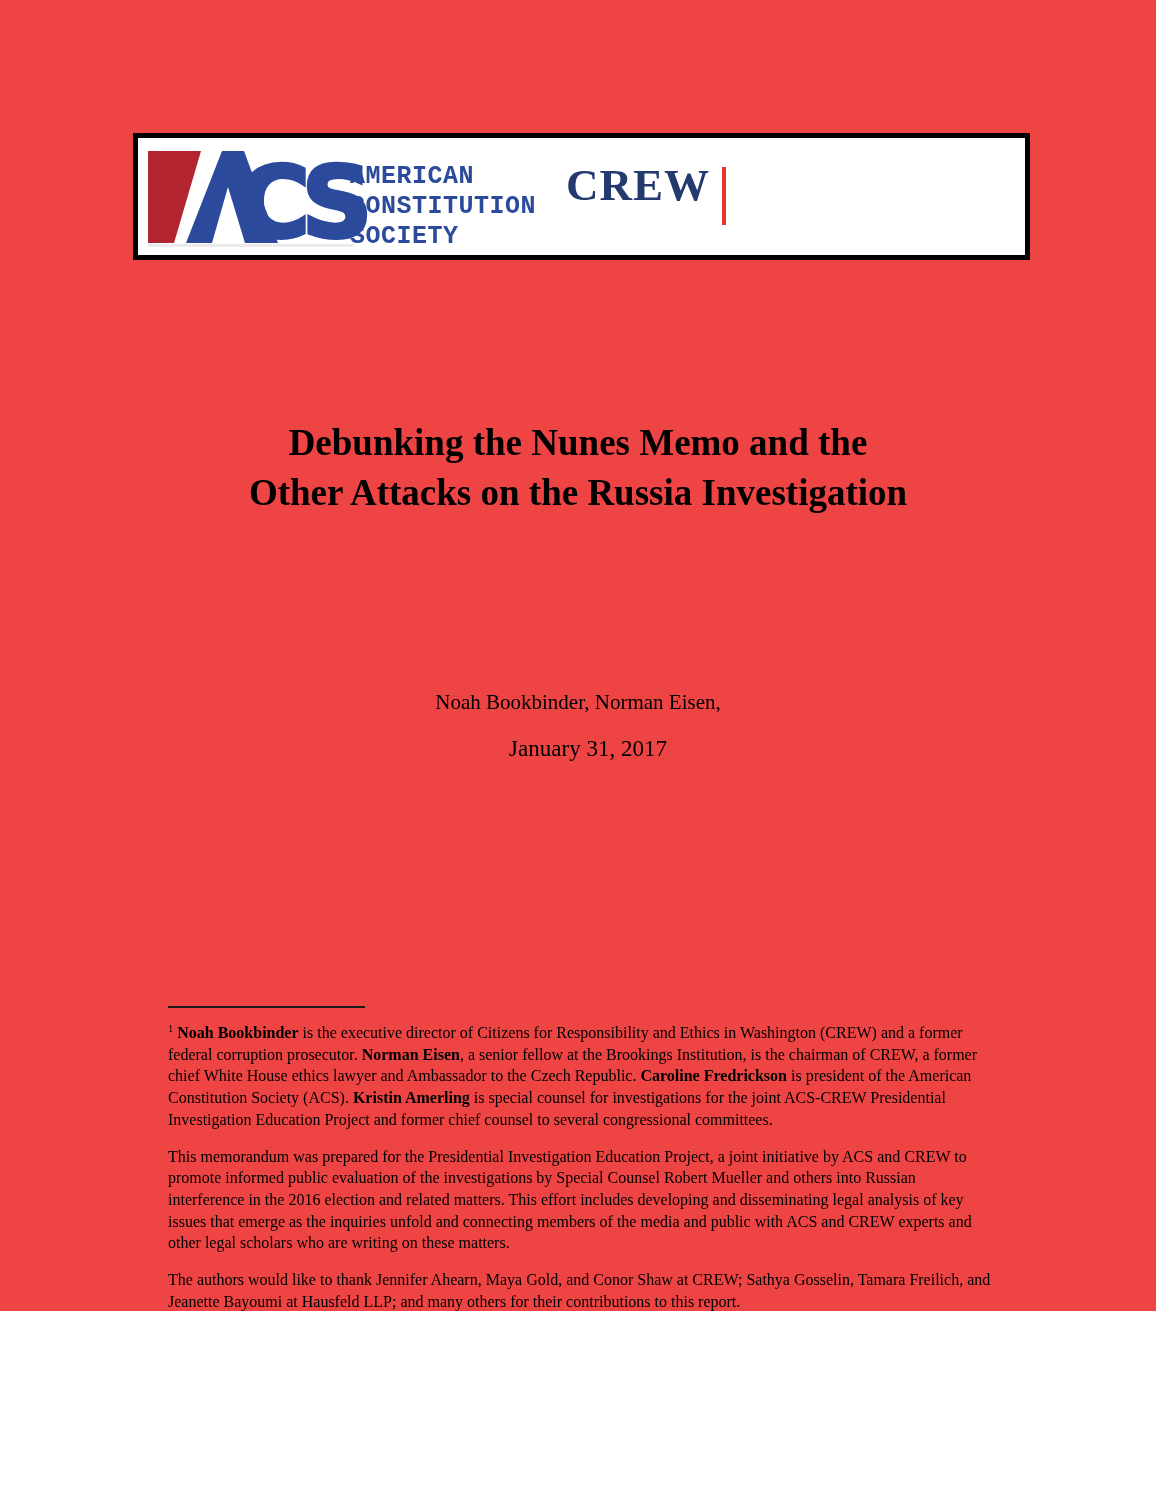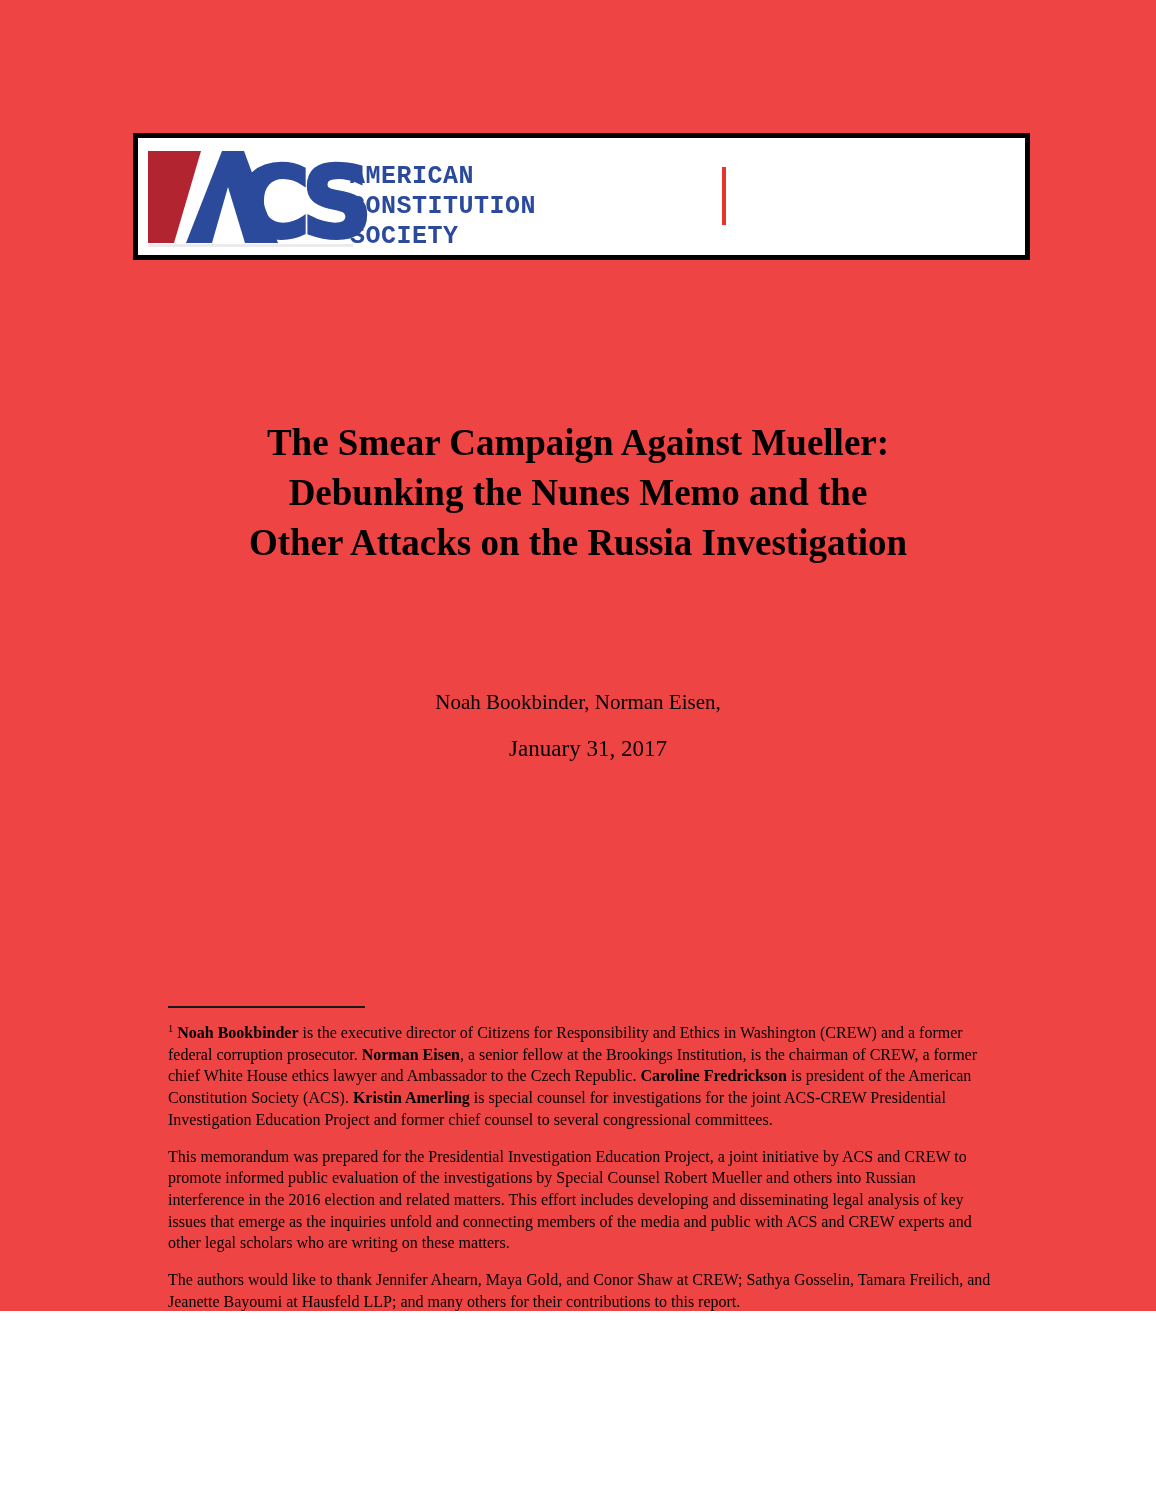--- a/index.html
+++ b/index.html
@@ -99,27 +99,27 @@
       <text x="90" y="92" font-family="DejaVu Sans, sans-serif" font-weight="bold" font-size="98" letter-spacing="-10" fill="#2b4a9b" stroke="#2b4a9b" stroke-width="4">CS</text>
       <rect x="0" y="99" width="205" height="3" fill="#c8c2cc" opacity="0.35"></rect>
     </svg>
 
     <div class="acs-name">
       <div>AMERICAN</div>
       <div>CONSTITUTION</div>
       <div>SOCIETY</div>
     </div>
 
+    <div class="crew-wordmark">CREW</div>
 
     <div class="crew-bar"></div>
 
   </div>
 
   <div class="doc-title">
-    <div>The Smear Campaign Against Mueller:</div>
     <div>Debunking the Nunes Memo and the</div>
     <div>Other Attacks on the Russia Investigation</div>
   </div>
 
   <div class="doc-authors">
     <div>Noah Bookbinder, Norman Eisen,</div>
   </div>
 
   <div class="doc-date">January 31, 2017</div>
 

